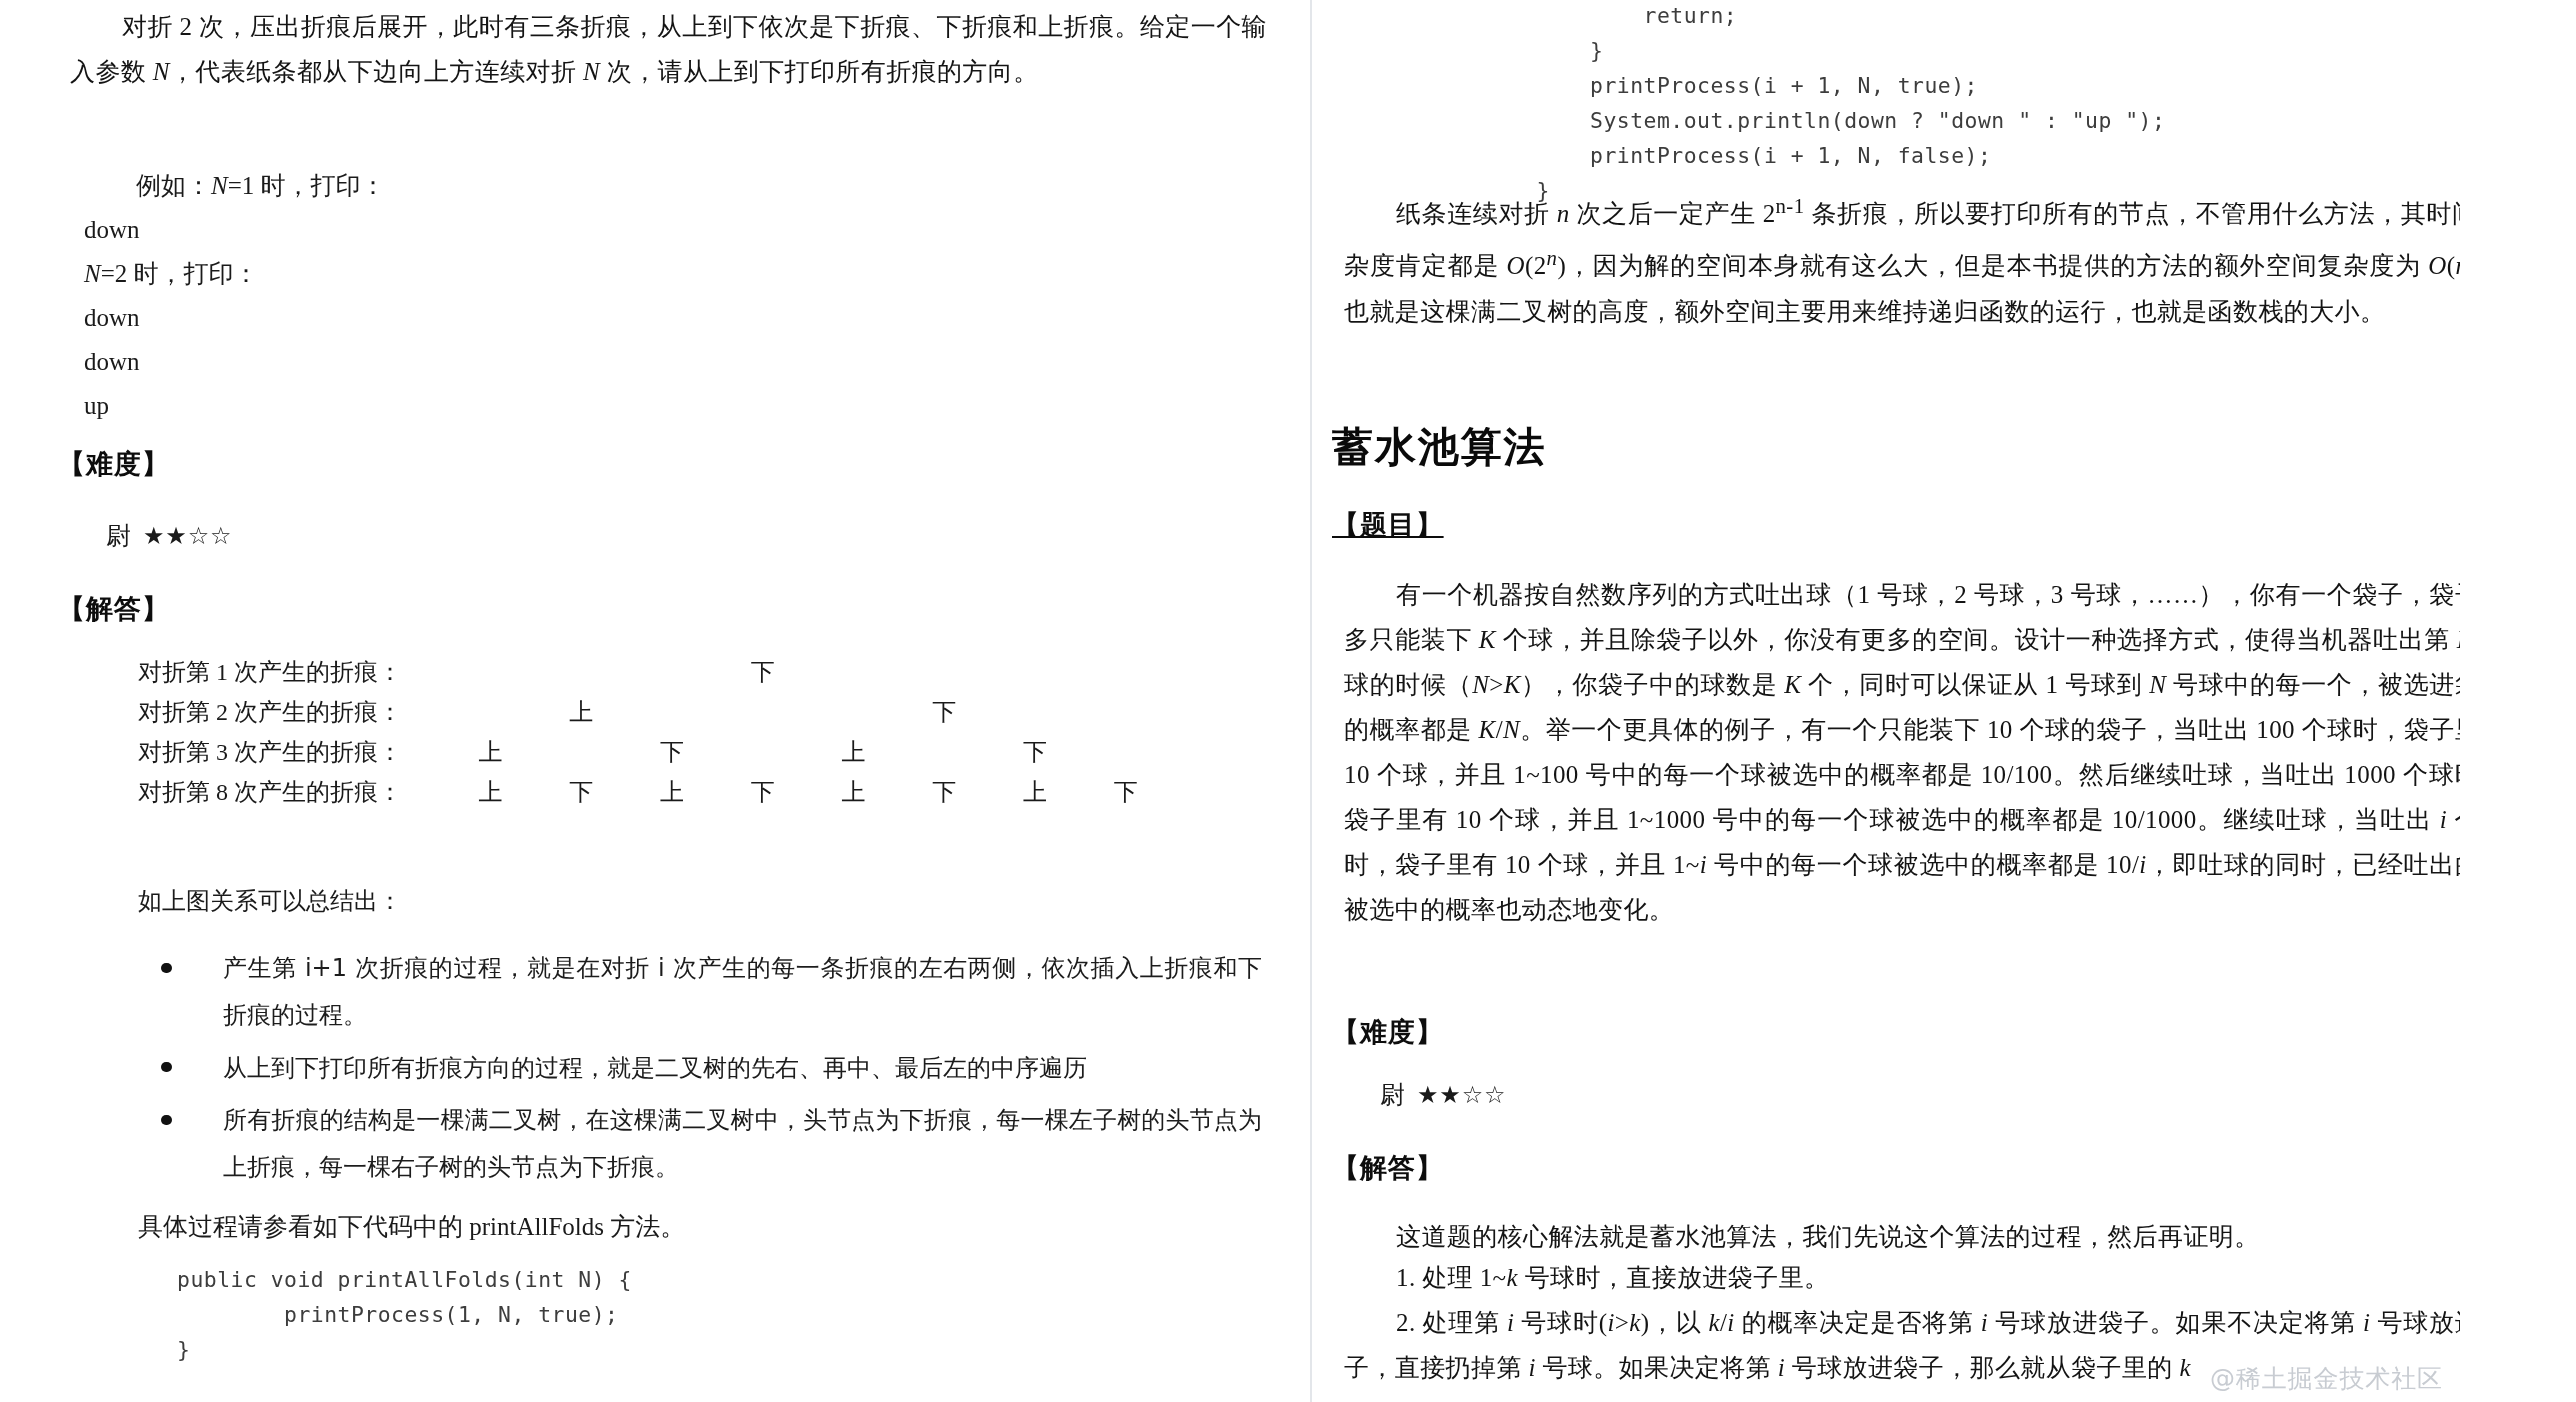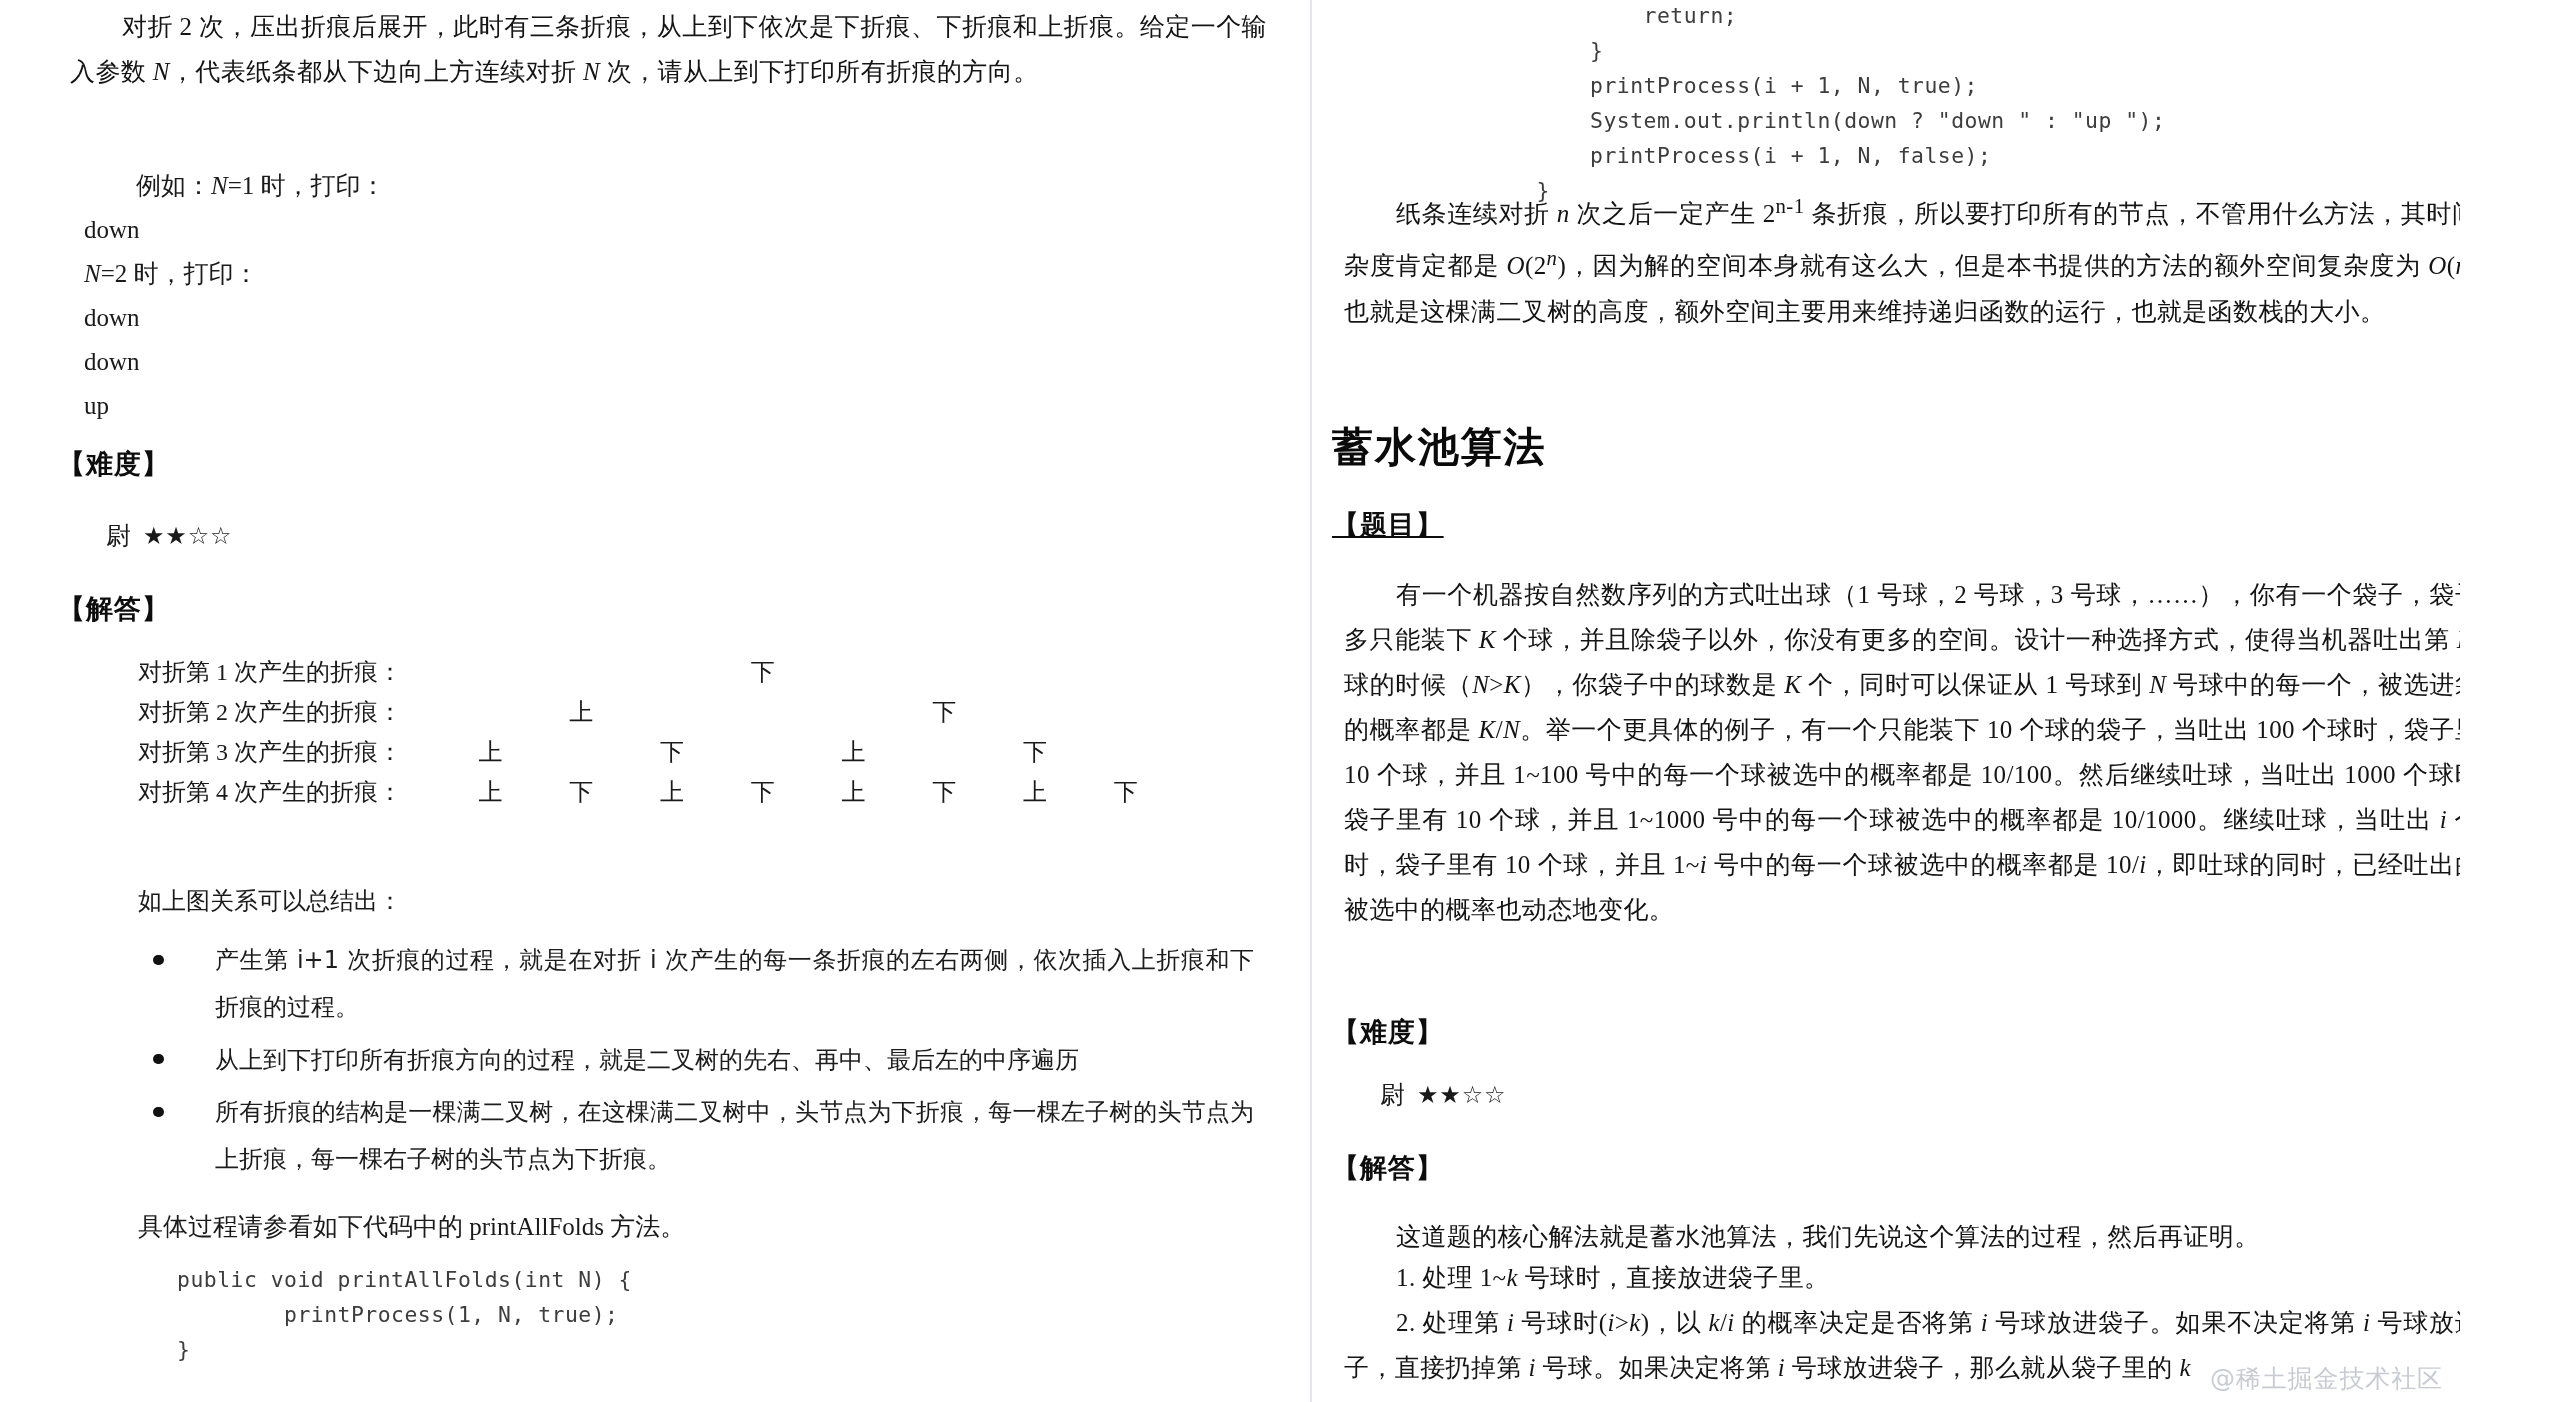--- a/index.html
+++ b/index.html
@@ -80,21 +80,21 @@
     font-size: 24px;
     line-height: 40px;
   }
   .fold-table td { padding: 0; vertical-align: baseline; white-space: nowrap; }
   .fold-label { width: 307px; margin-top: 28px; }
   .fold-cell  { text-align: center; }
 
   
   ul.bullets {
     list-style: none;
-    margin: 8px;
+    margin: 16px;
     padding: 0;
   }
   ul.bullets li {
     position: relative;
     padding-left: 69px;
     margin-bottom: 5.6px;
     font-size: 24px;
     line-height: 47px;
     text-align: justify;
     font-family: "DejaVu Sans", "Liberation Sans", sans-serif;
@@ -188,21 +188,21 @@
         <td class="fold-cell">上</td>
         <td class="fold-cell"></td>
         <td class="fold-cell">下</td>
         <td class="fold-cell"></td>
         <td class="fold-cell">上</td>
         <td class="fold-cell"></td>
         <td class="fold-cell">下</td>
         <td class="fold-cell"></td>
       </tr>
       <tr>
-        <td class="fold-label">对折第 4 次产生的折痕：</td>
+        <td class="fold-label">对折第 8 次产生的折痕：</td>
         <td class="fold-cell">上</td>
         <td class="fold-cell">下</td>
         <td class="fold-cell">上</td>
         <td class="fold-cell">下</td>
         <td class="fold-cell">上</td>
         <td class="fold-cell">下</td>
         <td class="fold-cell">上</td>
         <td class="fold-cell">下</td>
       </tr>
     </tbody>

